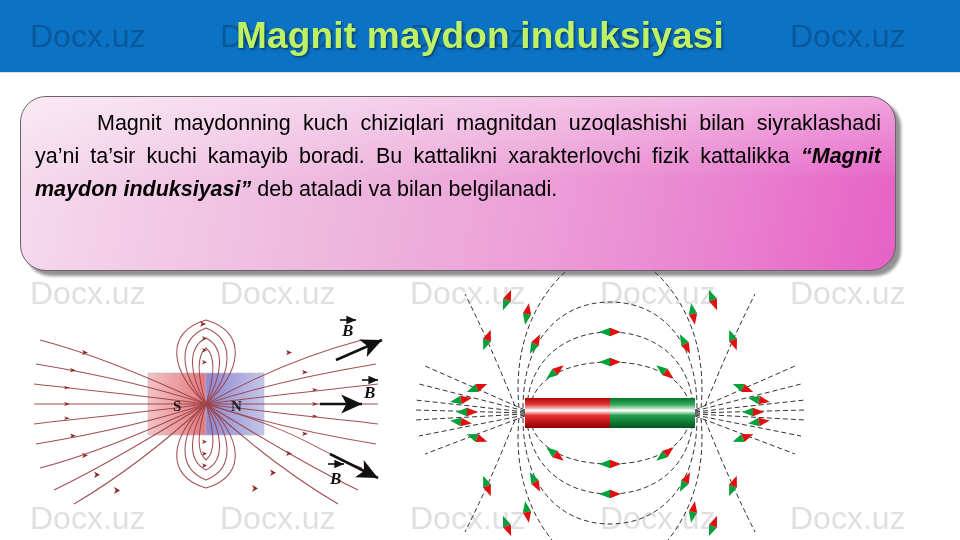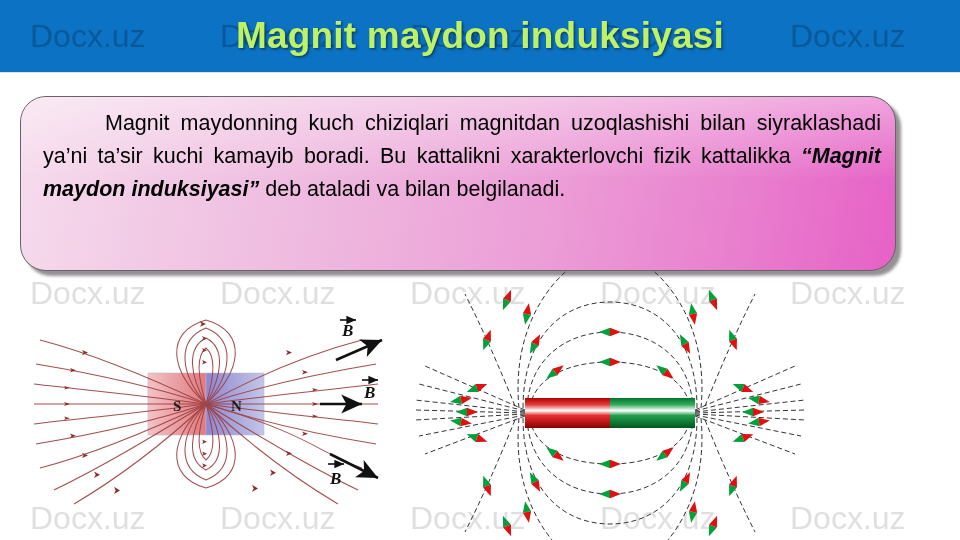--- a/index.html
+++ b/index.html
@@ -56,21 +56,20 @@
     overflow:hidden;
   }
   .pinkbox-gloss{
     position:absolute;left:0;top:0;width:100%;height:46%;
     background:linear-gradient(180deg,rgba(255,255,255,0.40),rgba(255,255,255,0.02));
     pointer-events:none;
   }
   .pinkbox-inner{
     position:absolute;left:14px;top:10px;right:14px;bottom:6px;
     z-index:2;
-    margin-left:8px;
   }
   .body-text{
     margin:0;
     font-family:"Liberation Sans", sans-serif;
     font-size:21.5px;
     line-height:33px;
     color:#000;
     text-align:justify;
     text-indent:62px;
     word-spacing:0px;

